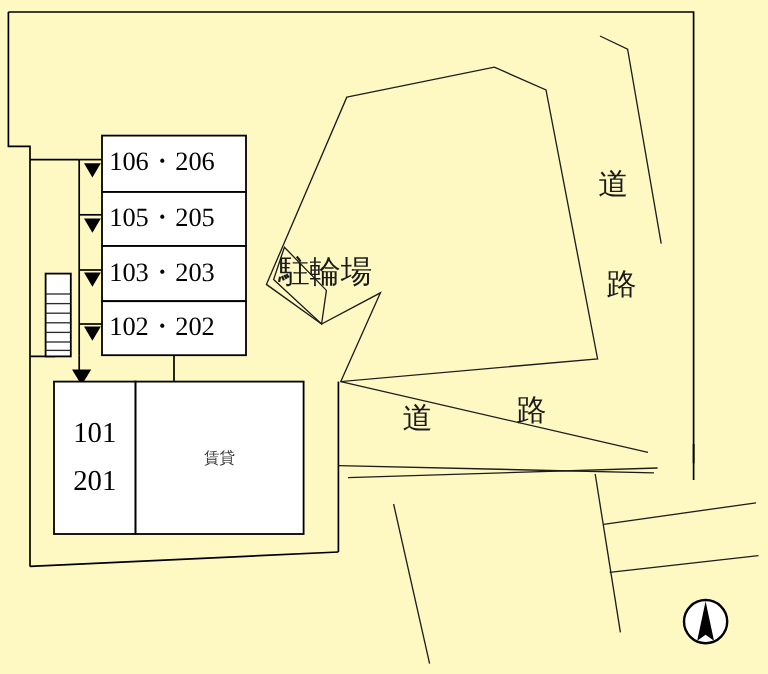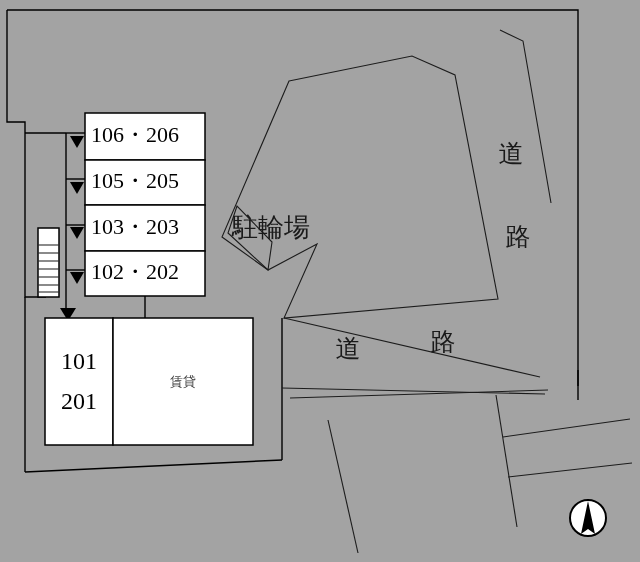--- a/index.html
+++ b/index.html
@@ -8,21 +8,21 @@
     padding: 0;
     background: #ffffff;
   }
   body {
     font-family: "Liberation Serif", "DejaVu Serif", serif;
   }
   #plan-root {
     position: relative;
     width: 640px;
     height: 562px;
-    background: #a3a3a3;
+    background: #fef9c3;
     overflow: hidden;
   }
   #plan-svg {
     position: absolute;
     left: 0;
     top: 0;
     width: 640px;
     height: 562px;
     display: block;
   }

